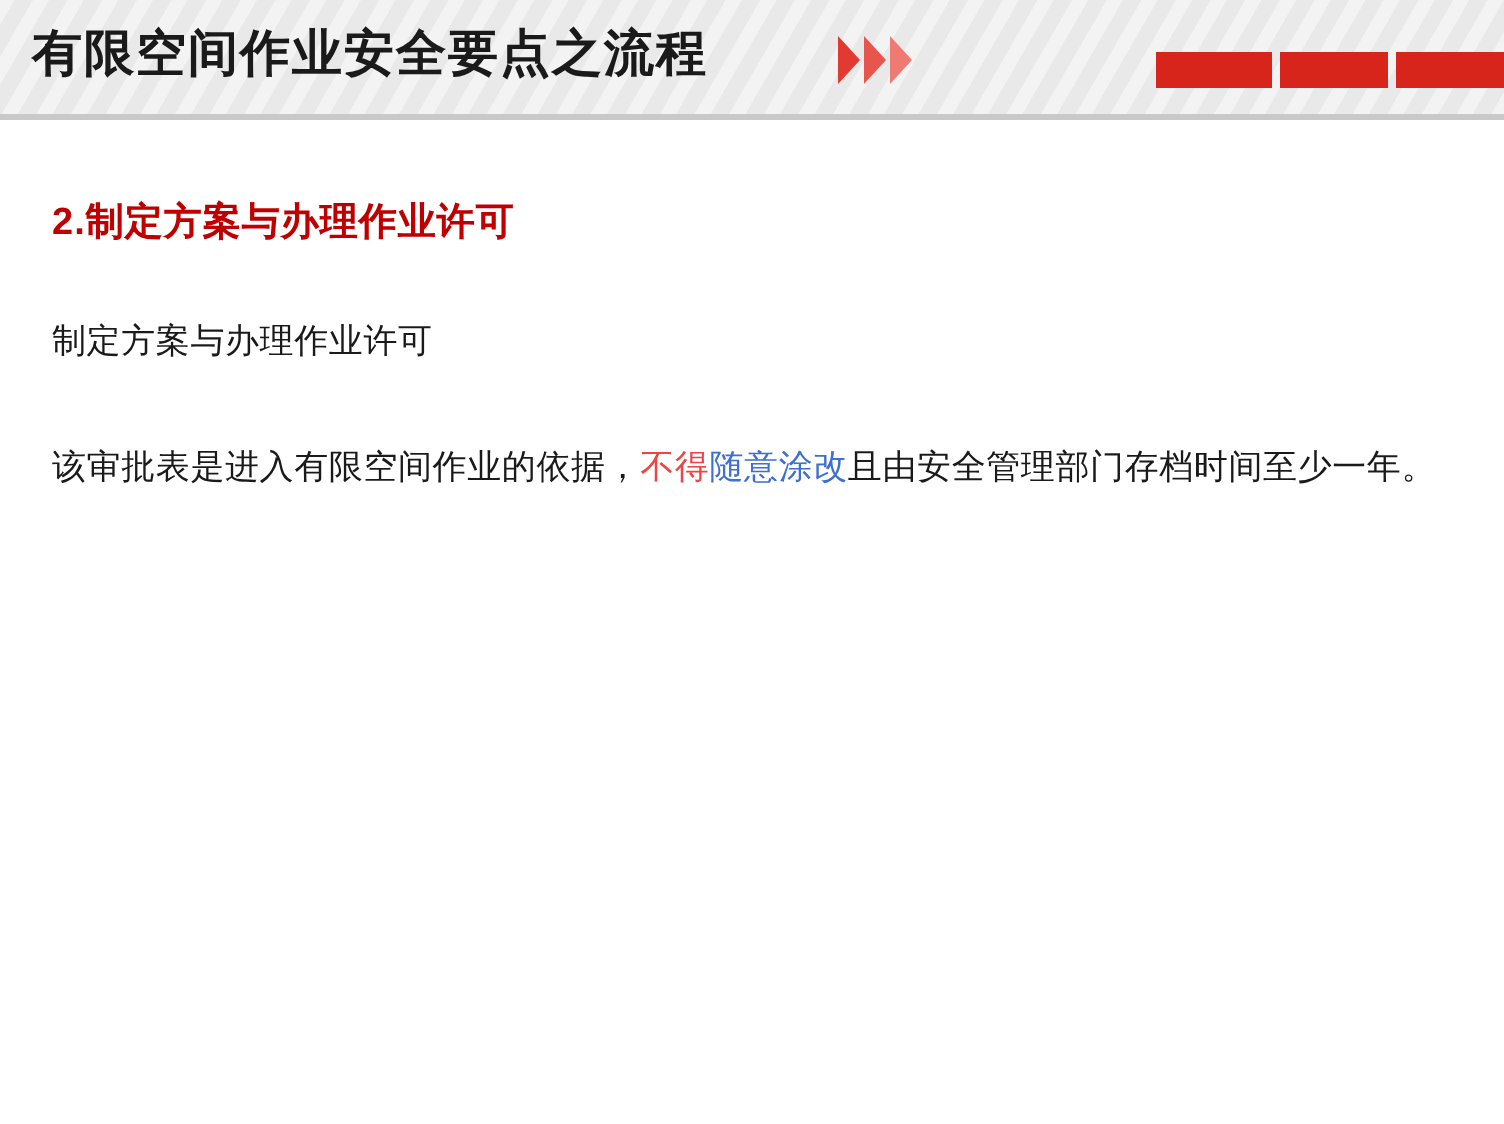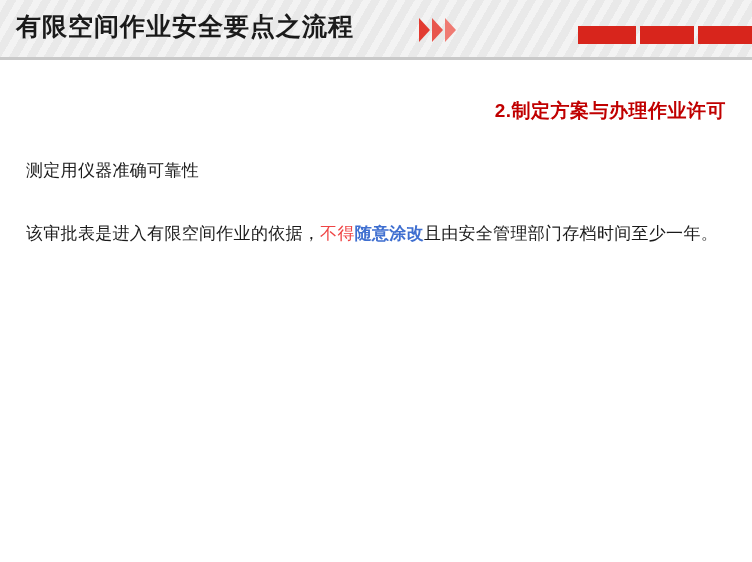--- a/index.html
+++ b/index.html
@@ -94,21 +94,20 @@
   .content {
     position: relative;
     padding: 0 26px;
   }
   .section-title {
     margin-top: 38px;
     font-size: 19px;
     font-weight: bold;
     color: #c00000;
     letter-spacing: 0.5px;
-    text-align: right;
   }
   .para {
     margin-top: 28px;
     font-size: 17px;
     line-height: 33px;
     color: #1a1a1a;
     text-align: justify;
     letter-spacing: 0.3px;
   }
   .para.first-line {
@@ -128,21 +127,20 @@
     line-height: 33px;
     color: #1a1a1a;
     text-align: justify;
     letter-spacing: 0.3px;
   }
   .hl-red {
     color: #ef4444;
   }
   .hl-blue {
     color: #3f6fd0;
-    font-weight: bold;
   }
 </style>
 </head>
 <body>
 
 <div class="slide">
 
   <div class="header">
     <div class="header-stripes"></div>
     <div class="header-title">有限空间作业安全要点之流程</div>
@@ -159,21 +157,21 @@
       <span class="bar b3"></span>
     </div>
 
     <div class="header-underline"></div>
   </div>
 
   <div class="content">
 
     <div class="section-title">2.制定方案与办理作业许可</div>
 
-    <div class="para first-line">测定用仪器准确可靠性</div>
+    <div class="para first-line">制定方案与办理作业许可</div>
 
 
     <div class="para-last">
       <span>该审批表是进入有限空间作业的依据，</span><span class="hl-red">不得</span><span class="hl-blue">随意涂改</span><span>且由安全管理部门存档时间至少一年。</span>
     </div>
 
   </div>
 </div>
 
 </body></html>

